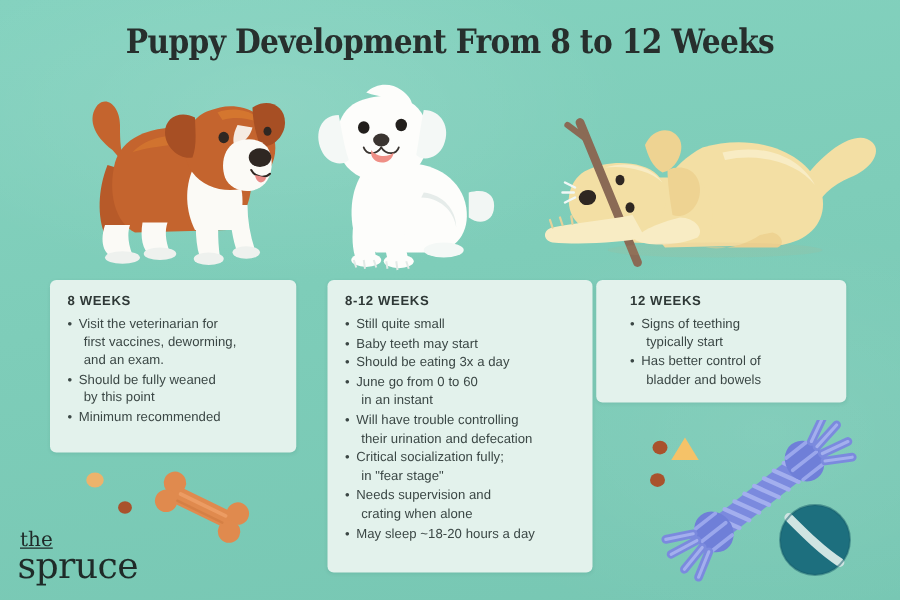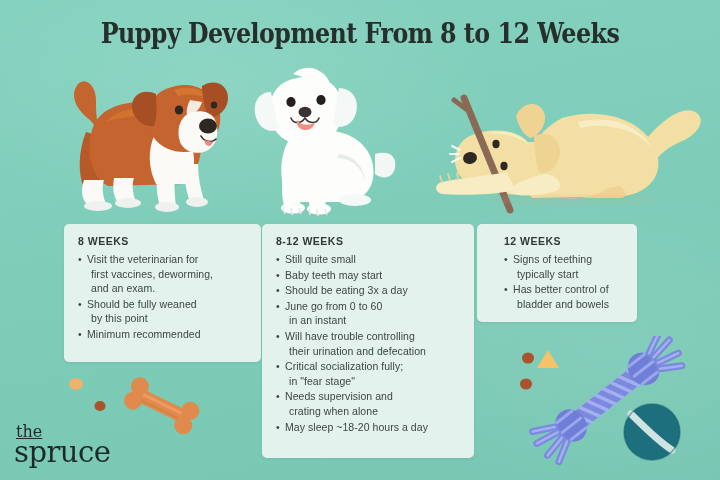--- a/index.html
+++ b/index.html
@@ -43,23 +43,23 @@
 
   
   .panel {
     position: absolute;
     background: #e3f2ec;
     border-radius: 5px;
     box-sizing: border-box;
     padding: 11px 13px 12px 13px;
     box-shadow: 0 1px 3px rgba(30,80,70,0.10);
   }
-  #panel-8weeks  { left: 64px;  top: 224px; width: 197px; height: 138px; }
+  #panel-8weeks  { left: 40px;  top: 224px; width: 197px; height: 138px; }
   #panel-812weeks{ left: 262px; top: 224px; width: 212px; height: 234px; }
-  #panel-12weeks { left: 477px; top: 224px; width: 160px; height: 98px; padding-left: 26px; }
+  #panel-12weeks { left: 477px; top: 224px; width: 200px; height: 98px; padding-left: 26px; }
 
   .panel-heading {
     font-family: "Liberation Sans", sans-serif;
     font-weight: bold;
     font-size: 10.5px;
     letter-spacing: 0.5px;
     color: #2f3937;
     margin: 0 0 5px 1px;
   }
   .panel ul {

